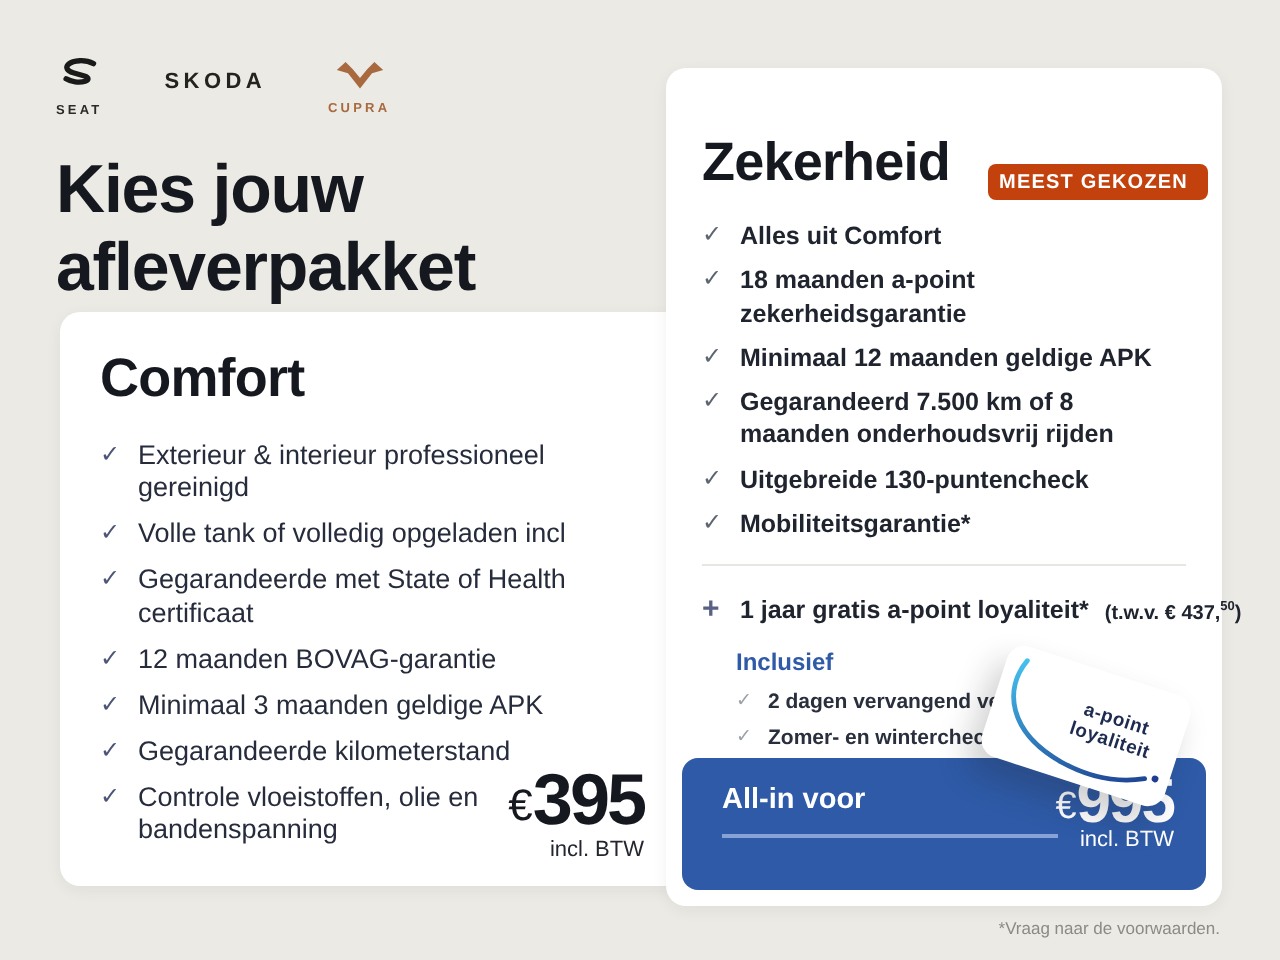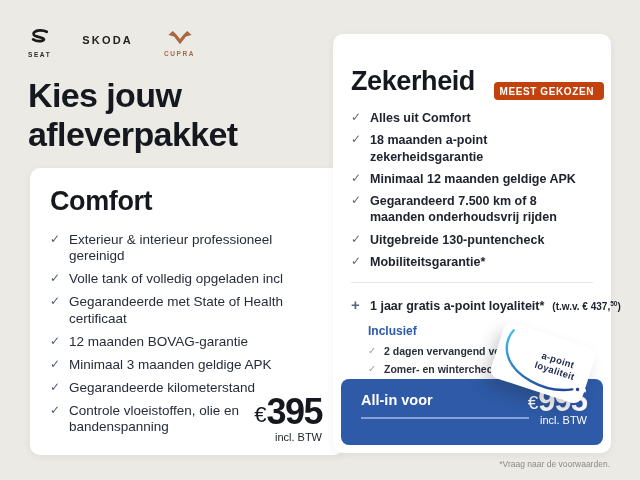--- a/index.html
+++ b/index.html
@@ -15,21 +15,21 @@
   .skoda-word { font-size:11px; font-weight:700; letter-spacing:2.2px; color:#23231f; margin-top:-6px; }
 
   
   .heading { position:absolute; left:28px; top:76px; width:238px;
              font-size:34px; font-weight:600; line-height:1.14; letter-spacing:-0.6px; color:#15181E; }
 
   
   .card { position:absolute; background:#fff; border-radius:10px; box-shadow:0 2px 8px rgba(40,40,40,.06); }
 
   
-  .card.comfort { left:30px; top:168px; width:314px; height:287px; padding:16px 20px 0 20px; }
+  .card.comfort { left:30px; top:156px; width:314px; height:287px; padding:16px 20px 0 20px; }
   .card-title { font-size:27px; font-weight:700; letter-spacing:-0.4px; color:#15181E; }
   .card.comfort .card-title { margin-top:2px; }
   ul.checklist { list-style:none; margin-top:15px; }
   ul.checklist li { display:flex; gap:8px; margin-bottom:6.5px; font-size:13.5px; line-height:1.22; color:#272C3C; }
   ul.checklist li .chk { flex:0 0 11px; font-size:12px; line-height:1.3; color:#4C5578; }
   .price-block { position:absolute; right:22px; bottom:12px; text-align:right; }
   .price-line { color:#15181E; white-space:nowrap; }
   .price-line .cur { font-size:22px; font-weight:500; vertical-align:2px; }
   .price-line .amt { font-size:36px; font-weight:700; letter-spacing:-1.5px; }
   .price-note { font-size:11px; color:#23262F; margin-top:-2px; }

